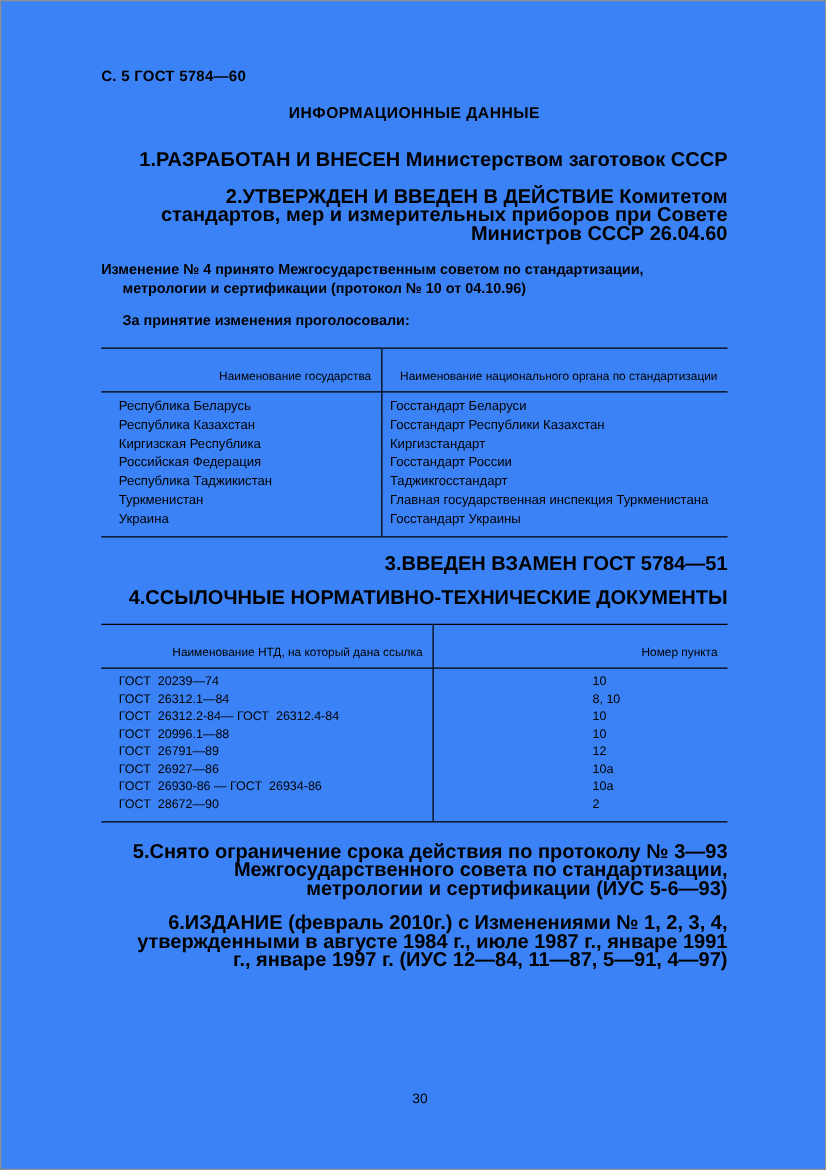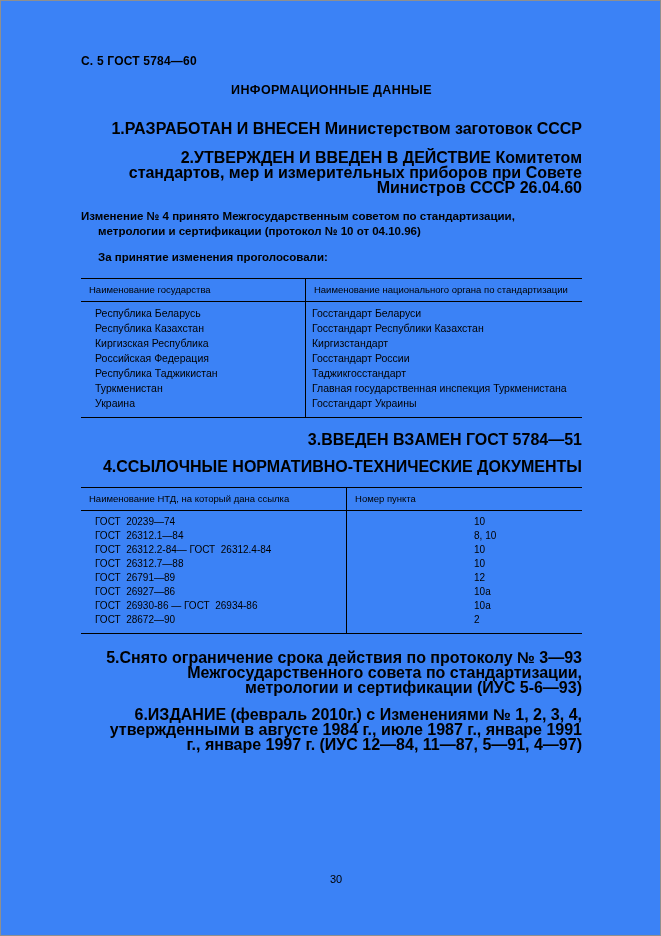--- a/index.html
+++ b/index.html
@@ -71,24 +71,24 @@
     width: 100%;
     border-collapse: collapse;
     border-top: 1px solid #000;
     border-bottom: 1px solid #000;
     margin-top: 13px;
   }
   .tbl th {
     font-weight: normal;
     font-size: 9.5px;
     line-height: 11px;
-    text-align: left;
+    text-align: right;
     vertical-align: middle;
     border-bottom: 1px solid #000;
-    padding: 5px 8px 6px;
+    padding: 17px 8px 6px;
   }
   .tbl .c1 { border-right: 1px solid #000; }
   .tbl td {
     vertical-align: top;
     font-size: 10.5px;
   }
   .vote td { line-height: 13px; }
   .vote td.c1 { width: 44.8%; padding-left: 14px; }
   .vote td.c2 { padding-left: 6px; }
   .ref td { line-height: 12px; font-size: 10px; }
@@ -181,21 +181,21 @@
       </tr>
       <tr>
         <td class="c1">ГОСТ  26312.1—84</td>
         <td class="c2">8, 10</td>
       </tr>
       <tr>
         <td class="c1">ГОСТ  26312.2-84— ГОСТ  26312.4-84</td>
         <td class="c2">10</td>
       </tr>
       <tr>
-        <td class="c1">ГОСТ  26312.7—88</td>
+        <td class="c1">ГОСТ  20996.1—88</td>
         <td class="c2">10</td>
       </tr>
       <tr>
         <td class="c1">ГОСТ  26791—89</td>
         <td class="c2">12</td>
       </tr>
       <tr>
         <td class="c1">ГОСТ  26927—86</td>
         <td class="c2">10а</td>
       </tr>

